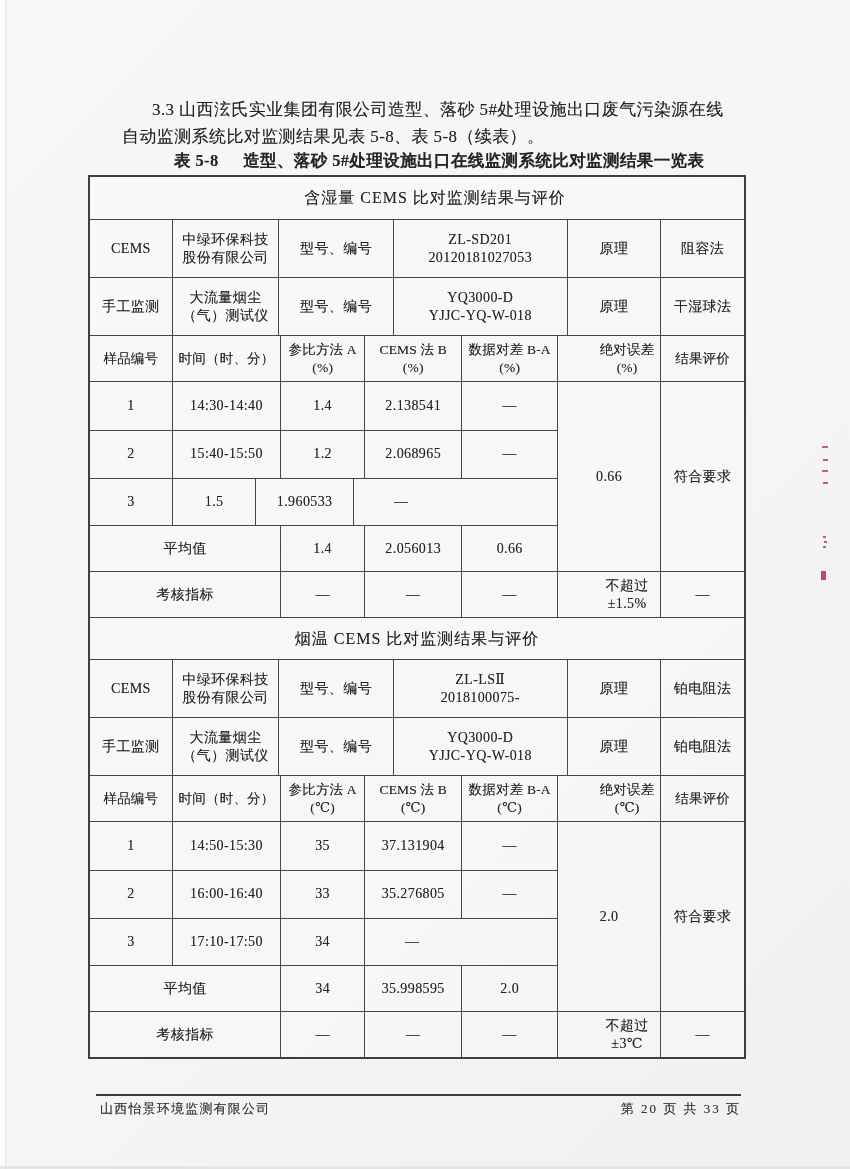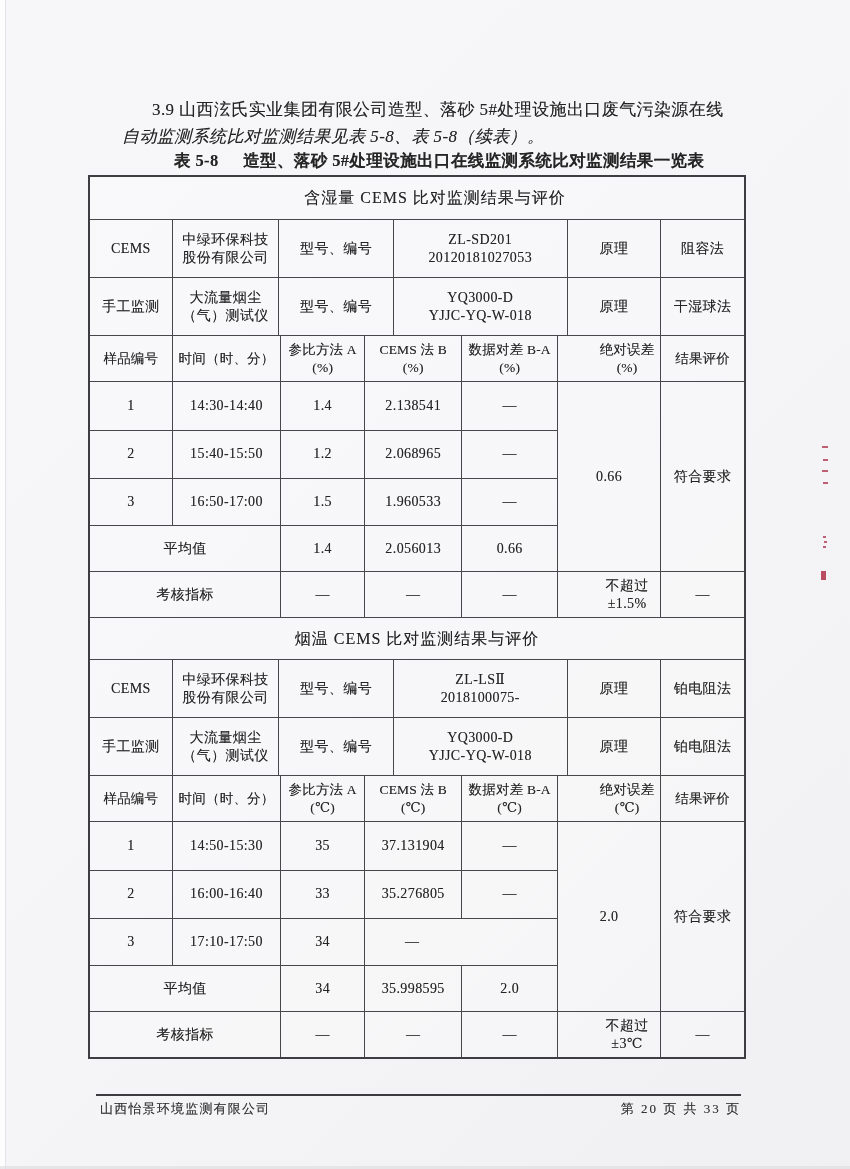--- a/index.html
+++ b/index.html
@@ -14,21 +14,21 @@
     background:linear-gradient(135deg,#f7f7f9 0%,var(--paper) 55%,#f0f0f3 100%);
     font-family:"Liberation Serif","DejaVu Serif",serif;
     color:var(--text);
     text-shadow:0 0 .4px rgba(50,50,55,.45);
   }
   .edge-left{position:absolute;left:0;top:0;width:5px;height:100%;background:#fdfdfe;border-right:1px solid #e3e3e8;}
   .edge-bottom{position:absolute;left:0;bottom:0;width:100%;height:3px;background:#dddde1;opacity:.65;}
 
   .intro{position:absolute;top:96px;left:88px;width:672px;font-size:17px;line-height:27px;letter-spacing:.4px;}
   .intro .l1{margin-left:64px;}
-  .intro .l2{margin-left:34px;font-style:italic;}
+  .intro .l2{margin-left:34px;}
 
   .caption{position:absolute;top:150px;left:88px;width:658px;font-size:16.5px;font-weight:bold;letter-spacing:.4px;}
   .caption .cap-label{margin-left:86px;}
   .caption .cap-title{margin-left:20px;}
 
   .tbl{position:absolute;top:175px;left:88px;width:658px;border:2px solid #3e3e42;box-sizing:border-box;background:rgba(255,255,255,.25);}
   .row{display:flex;border-top:1.5px solid var(--border);box-sizing:border-box;}
   .tbl .sec:first-child .row:first-child{border-top:none;padding-left:36px;}
   .cell{display:flex;flex-direction:column;align-items:center;justify-content:center;text-align:center;
         border-left:1.5px solid var(--border);box-sizing:border-box;font-size:14px;letter-spacing:.4px;line-height:18px;}
@@ -74,21 +74,21 @@
   .rm8{left:821px;top:571px;width:5px;height:9px;opacity:.9;}
 </style>
 </head>
 <body>
 
 <div class="page">
   <div class="edge-left"></div>
   <div class="edge-bottom"></div>
 
   <div class="intro">
-    <div class="l1">3.9 山西泫氏实业集团有限公司造型、落砂 5#处理设施出口废气污染源在线</div>
+    <div class="l1">3.3 山西泫氏实业集团有限公司造型、落砂 5#处理设施出口废气污染源在线</div>
     <div class="l2">自动监测系统比对监测结果见表 5-8、表 5-8（续表）。</div>
   </div>
 
   <div class="caption">
     <span class="cap-label">表 5-8</span>
     <span class="cap-title">造型、落砂 5#处理设施出口在线监测系统比对监测结果一览表</span>
   </div>
 
   <div class="tbl">
 
@@ -160,21 +160,20 @@
           </div>
           <div class="brow">
             <div class="cell d1">2</div>
             <div class="cell d2">15:40-15:50</div>
             <div class="cell d3">1.2</div>
             <div class="cell d4">2.068965</div>
             <div class="cell d5">—</div>
           </div>
           <div class="brow">
             <div class="cell d1">3</div>
-            <div class="cell d2">16:50-17:00</div>
             <div class="cell d3">1.5</div>
             <div class="cell d4">1.960533</div>
             <div class="cell d5">—</div>
           </div>
           <div class="brow avg">
             <div class="cell davg">平均值</div>
             <div class="cell d3">1.4</div>
             <div class="cell d4">2.056013</div>
             <div class="cell d5">0.66</div>
           </div>

